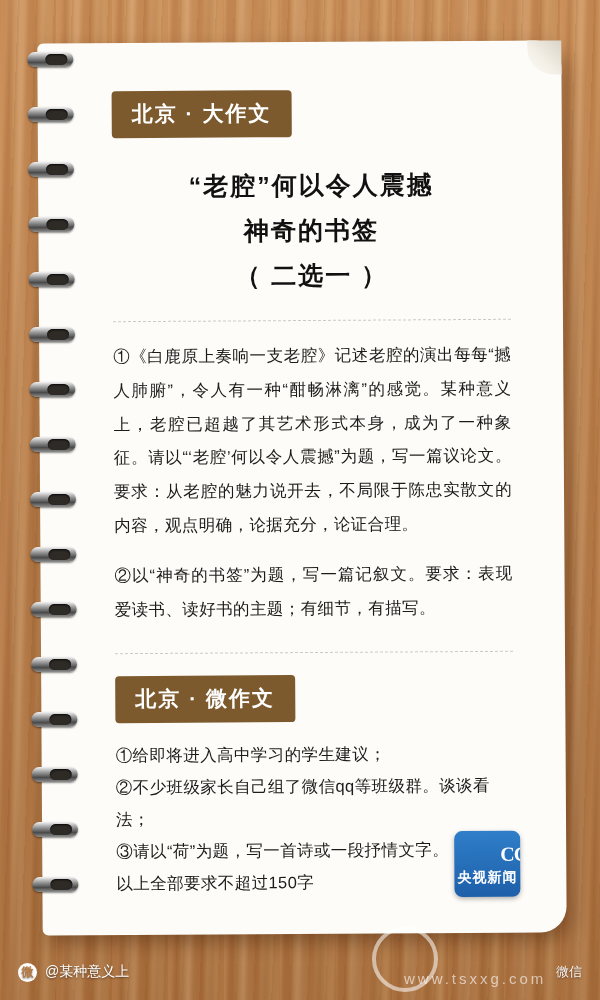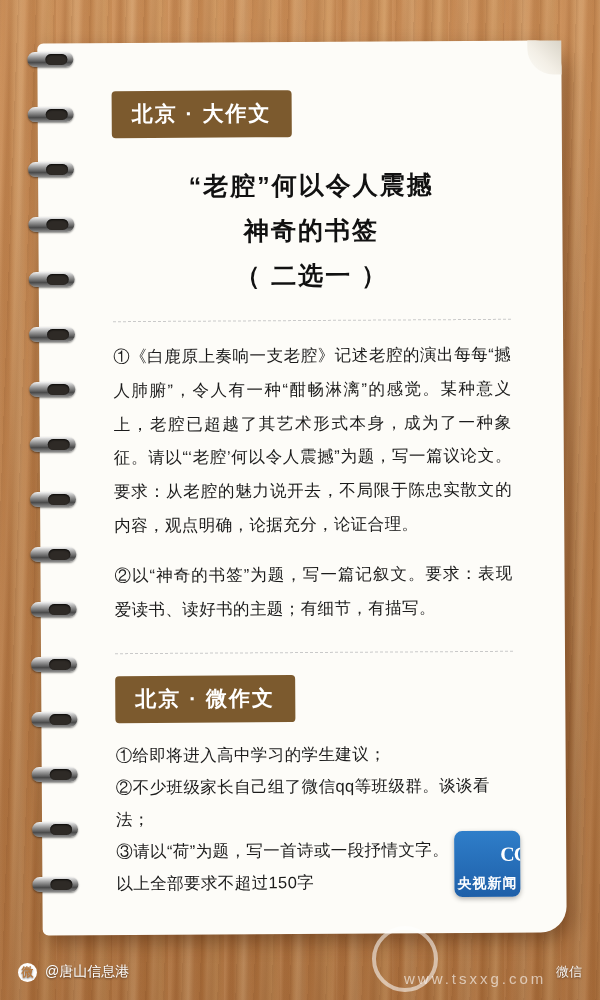--- a/index.html
+++ b/index.html
@@ -191,21 +191,21 @@
     font-size: 20px;
     font-weight: bold;
     letter-spacing: -1px;
     margin-top: 12px;
     font-family: "Liberation Serif", serif;
     padding-left: 46px;
   }
   .cctv-logo .cn {
     font-size: 14px;
     letter-spacing: 1px;
-    margin-top: 9px;
+    margin-top: 3px;
     font-weight: bold;
   }
 
   
   .bottom-bar {
     position: absolute;
     left: 0;
     bottom: 0;
     width: 600px;
     height: 56px;
@@ -390,18 +390,18 @@
 </div>
 
 <div class="watermark">
   <div class="wm-ring"></div>
   <div class="wm-sub">www.tsxxg.com</div>
 </div>
 
 <div class="bottom-bar">
   <div class="bb-left">
     <span class="wechat-dot">微</span>
-    <span>@唐山信息港</span>
+    <span>@某种意义上</span>
   </div>
   <div class="bb-right">
     <span>微信</span>
   </div>
 </div>
 
 </body></html>

